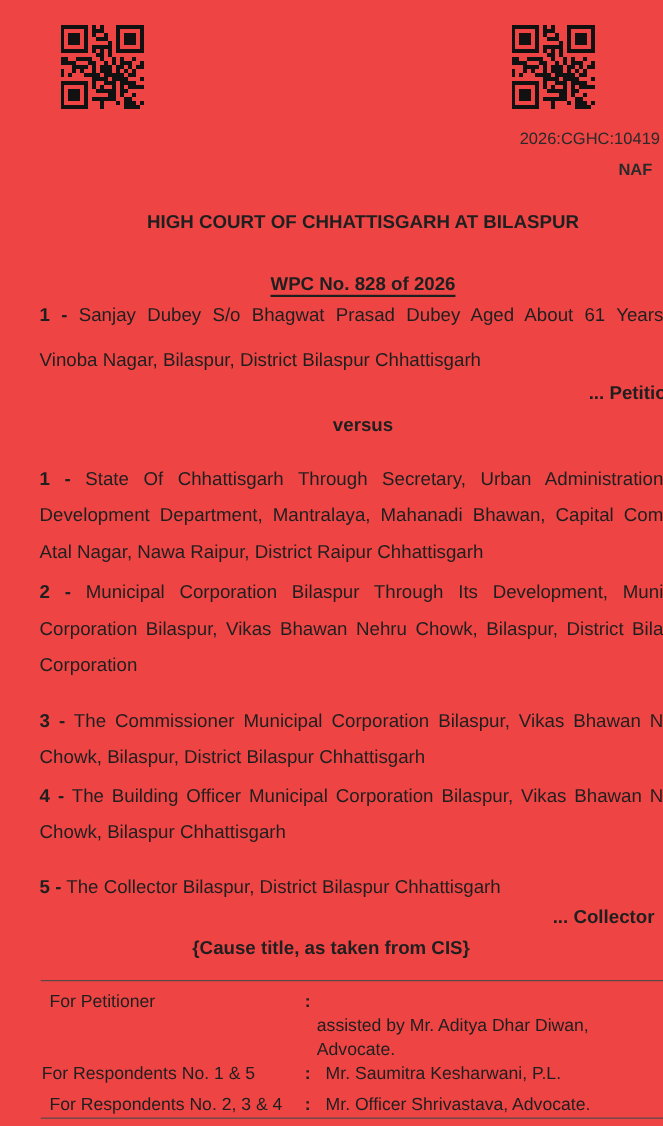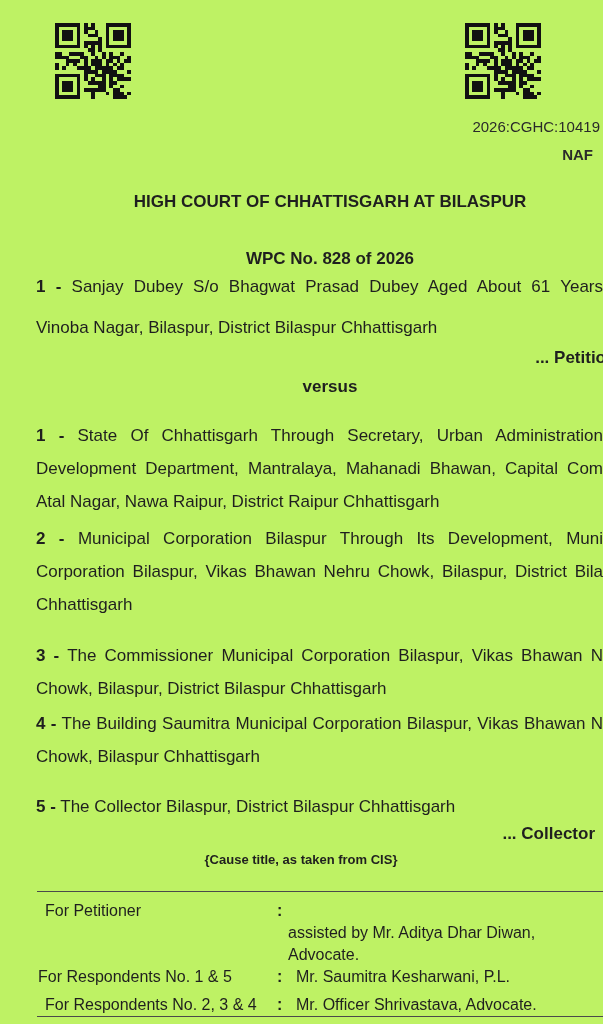--- a/index.html
+++ b/index.html
@@ -1,32 +1,32 @@
 <!DOCTYPE html>
 <html><head>
 <meta charset="utf-8">
 <style>
   html,body{margin:0;padding:0;background:#ffffff;}
   #page{
     position:relative;
     width:603px;height:1024px;
     overflow:hidden;
-    background:#bef264;
+    background:#ef4444;
     font-family:"Liberation Sans","DejaVu Sans",sans-serif;
     color:#1f1f1f;
   }
   .abs{position:absolute;}
   
   .bl{left:36px;width:567px;font-size:17px;line-height:22px;white-space:nowrap;}
   .j{white-space:normal;text-align:justify;text-align-last:justify;}
   .num{font-weight:bold;}
   
   .ctr{left:36px;width:588px;text-align:center;font-weight:bold;font-size:17px;}
-  .ctr2{left:36px;width:530px;text-align:center;font-weight:bold;font-size:13px;}
-  .underline{text-underline-offset:4px;text-decoration-thickness:1.5px;}
+  .ctr2{left:36px;width:530px;text-align:center;font-weight:bold;font-size:17px;}
+  .underline{text-decoration:underline;text-underline-offset:4px;text-decoration-thickness:1.5px;}
   
   .rgt{left:0;right:-3px;text-align:right;font-weight:bold;font-size:17px;}
   .meta{left:0;text-align:right;font-size:15px;color:#2a2a2a;}
   
   .tbl{font-size:16px;line-height:20px;white-space:nowrap;}
   .rule{left:37px;right:0;border-top:1.6px solid #4a4a4a;height:0;}
   .qr{width:76px;height:78px;}
   .qr svg{width:100%;height:100%;shape-rendering:crispEdges;}
 </style>
 </head>
@@ -518,26 +518,26 @@
   <div class="abs rgt" style="top:348px;">... Petitio</div>
 
   <div class="abs ctr" style="top:377px;">versus</div>
 
   <div class="abs bl j" style="top:425px;"><span class="num">1 -</span> <span>State Of Chhattisgarh Through Secretary, Urban Administration</span></div>
   <div class="abs bl j" style="top:458px;">Development Department, Mantralaya, Mahanadi Bhawan, Capital Com</div>
   <div class="abs bl" style="top:491px;">Atal Nagar, Nawa Raipur, District Raipur Chhattisgarh</div>
 
   <div class="abs bl j" style="top:528px;"><span class="num">2 -</span> <span>Municipal Corporation Bilaspur Through Its Development, Muni</span></div>
   <div class="abs bl j" style="top:561px;">Corporation Bilaspur, Vikas Bhawan Nehru Chowk, Bilaspur, District Bila</div>
-  <div class="abs bl" style="top:594px;">Chhattisgarh</div>
+  <div class="abs bl" style="top:594px;">Corporation</div>
 
   <div class="abs bl j" style="top:645px;"><span class="num">3 -</span> <span>The Commissioner Municipal Corporation Bilaspur, Vikas Bhawan N</span></div>
   <div class="abs bl" style="top:678px;">Chowk, Bilaspur, District Bilaspur Chhattisgarh</div>
 
-  <div class="abs bl j" style="top:713px;"><span class="num">4 -</span> <span>The Building Saumitra Municipal Corporation Bilaspur, Vikas Bhawan N</span></div>
+  <div class="abs bl j" style="top:713px;"><span class="num">4 -</span> <span>The Building Officer Municipal Corporation Bilaspur, Vikas Bhawan N</span></div>
   <div class="abs bl" style="top:746px;">Chowk, Bilaspur Chhattisgarh</div>
 
   <div class="abs bl" style="top:796px;"><span class="num">5 -</span> <span>The Collector Bilaspur, District Bilaspur Chhattisgarh</span></div>
 
   <div class="abs rgt" style="top:824px;right:8px;">... Collector</div>
 
   <div class="abs ctr2" style="top:852px;">{Cause title, as taken from CIS}</div>
 
   <div class="abs rule" style="top:891px;"></div>
 

